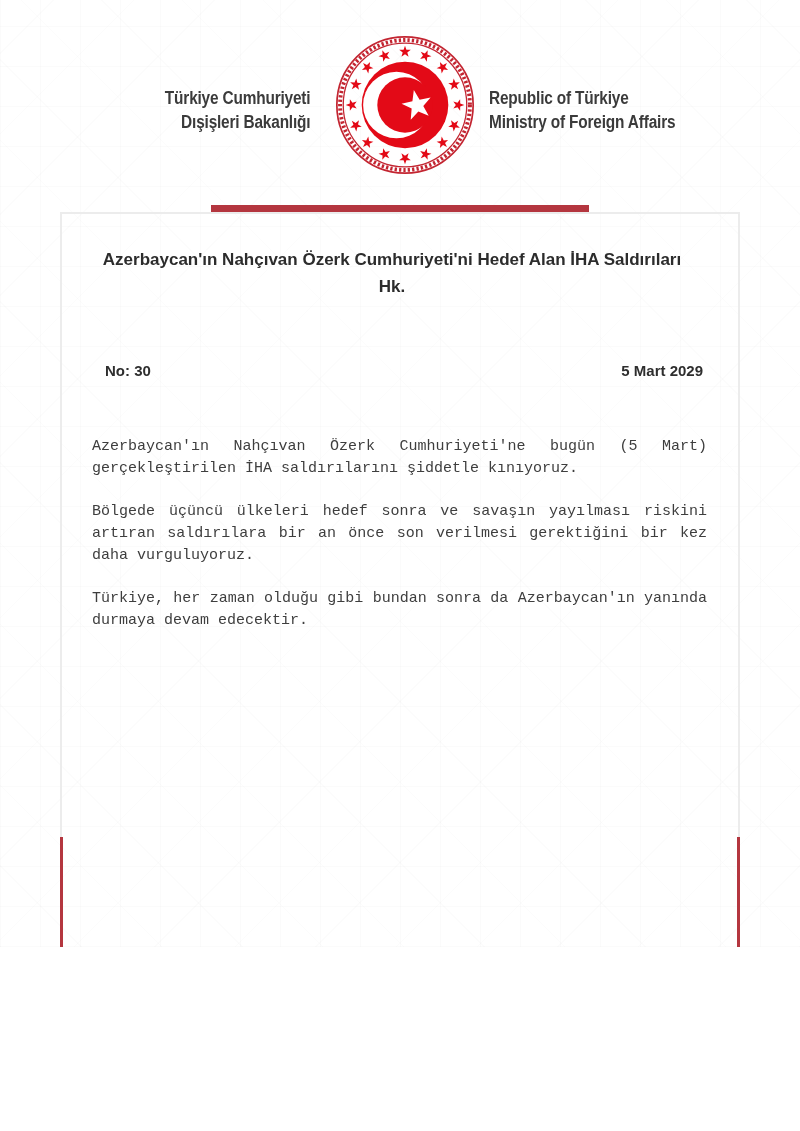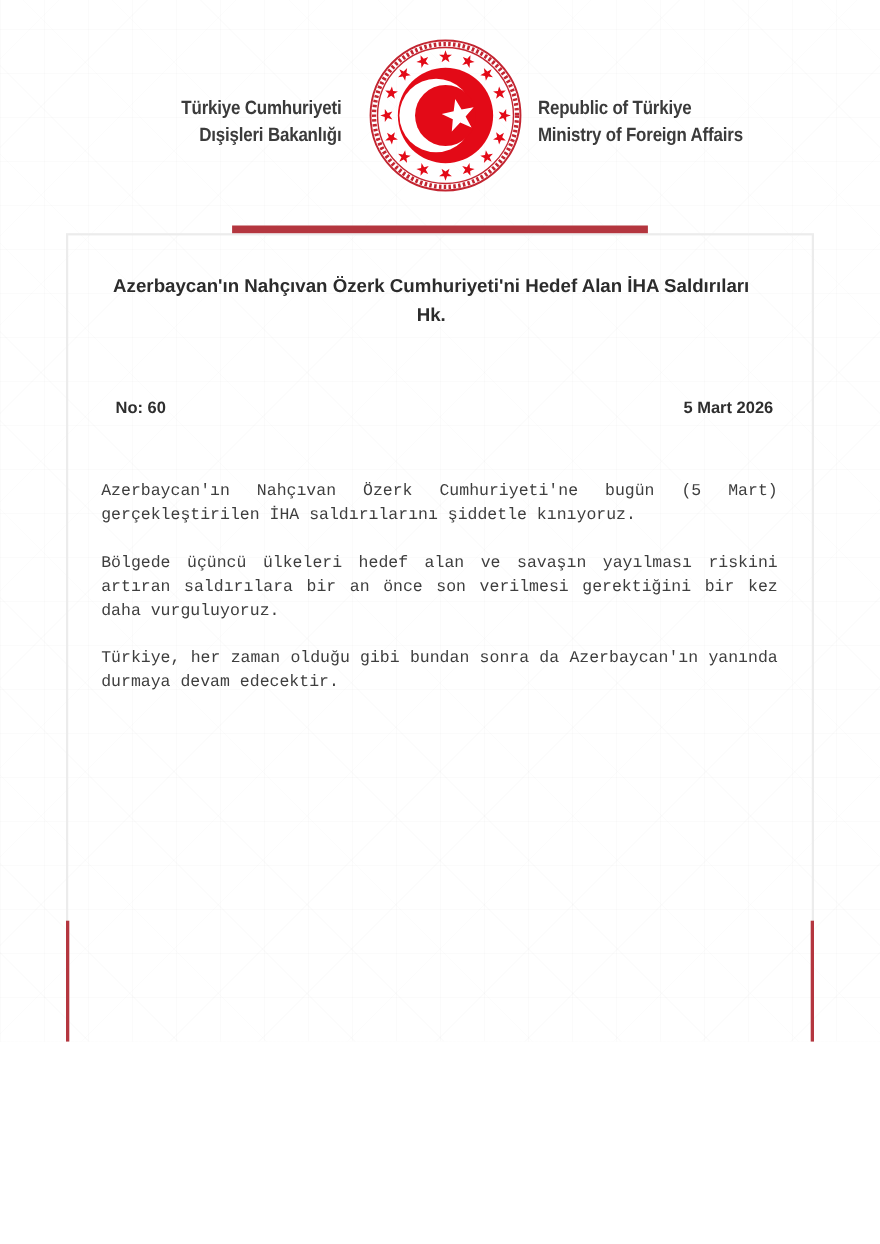--- a/index.html
+++ b/index.html
@@ -120,25 +120,25 @@
   <div class="doc-box">
     <div class="top-red-bar"></div>
     <div class="side-red left"></div>
     <div class="side-red right"></div>
     <div class="bottom-red bl"></div>
     <div class="bottom-red br"></div>
 
     <h1 class="title">Azerbaycan'ın Nahçıvan Özerk Cumhuriyeti'ni Hedef Alan İHA Saldırıları Hk.</h1>
 
     <div class="meta">
-      <span>No: 60</span>
-      <span>5 Mart 2026</span>
+      <span>No: 30</span>
+      <span>5 Mart 2029</span>
     </div>
 
     <div class="body-text">
       <p>Azerbaycan'ın Nahçıvan Özerk Cumhuriyeti'ne bugün (5 Mart) gerçekleştirilen İHA saldırılarını şiddetle kınıyoruz.</p>
-      <p>Bölgede üçüncü ülkeleri hedef alan ve savaşın yayılması riskini artıran saldırılara bir an önce son verilmesi gerektiğini bir kez daha vurguluyoruz.</p>
+      <p>Bölgede üçüncü ülkeleri hedef sonra ve savaşın yayılması riskini artıran saldırılara bir an önce son verilmesi gerektiğini bir kez daha vurguluyoruz.</p>
       <p>Türkiye, her zaman olduğu gibi bundan sonra da Azerbaycan'ın yanında durmaya devam edecektir.</p>
     </div>
 
     <a class="footer-url" href="#">www.mfa.gov.tr</a>
   </div>
 </div>
 
 </body></html>

